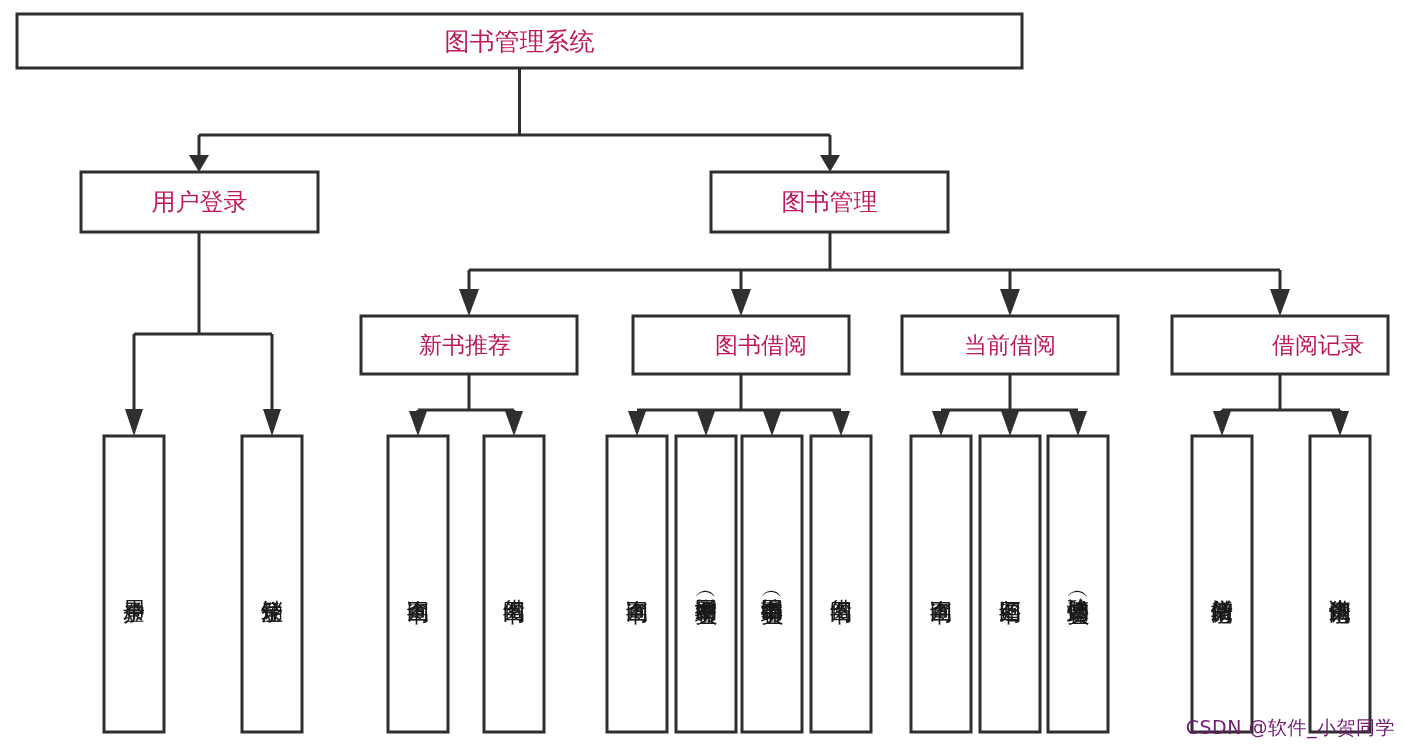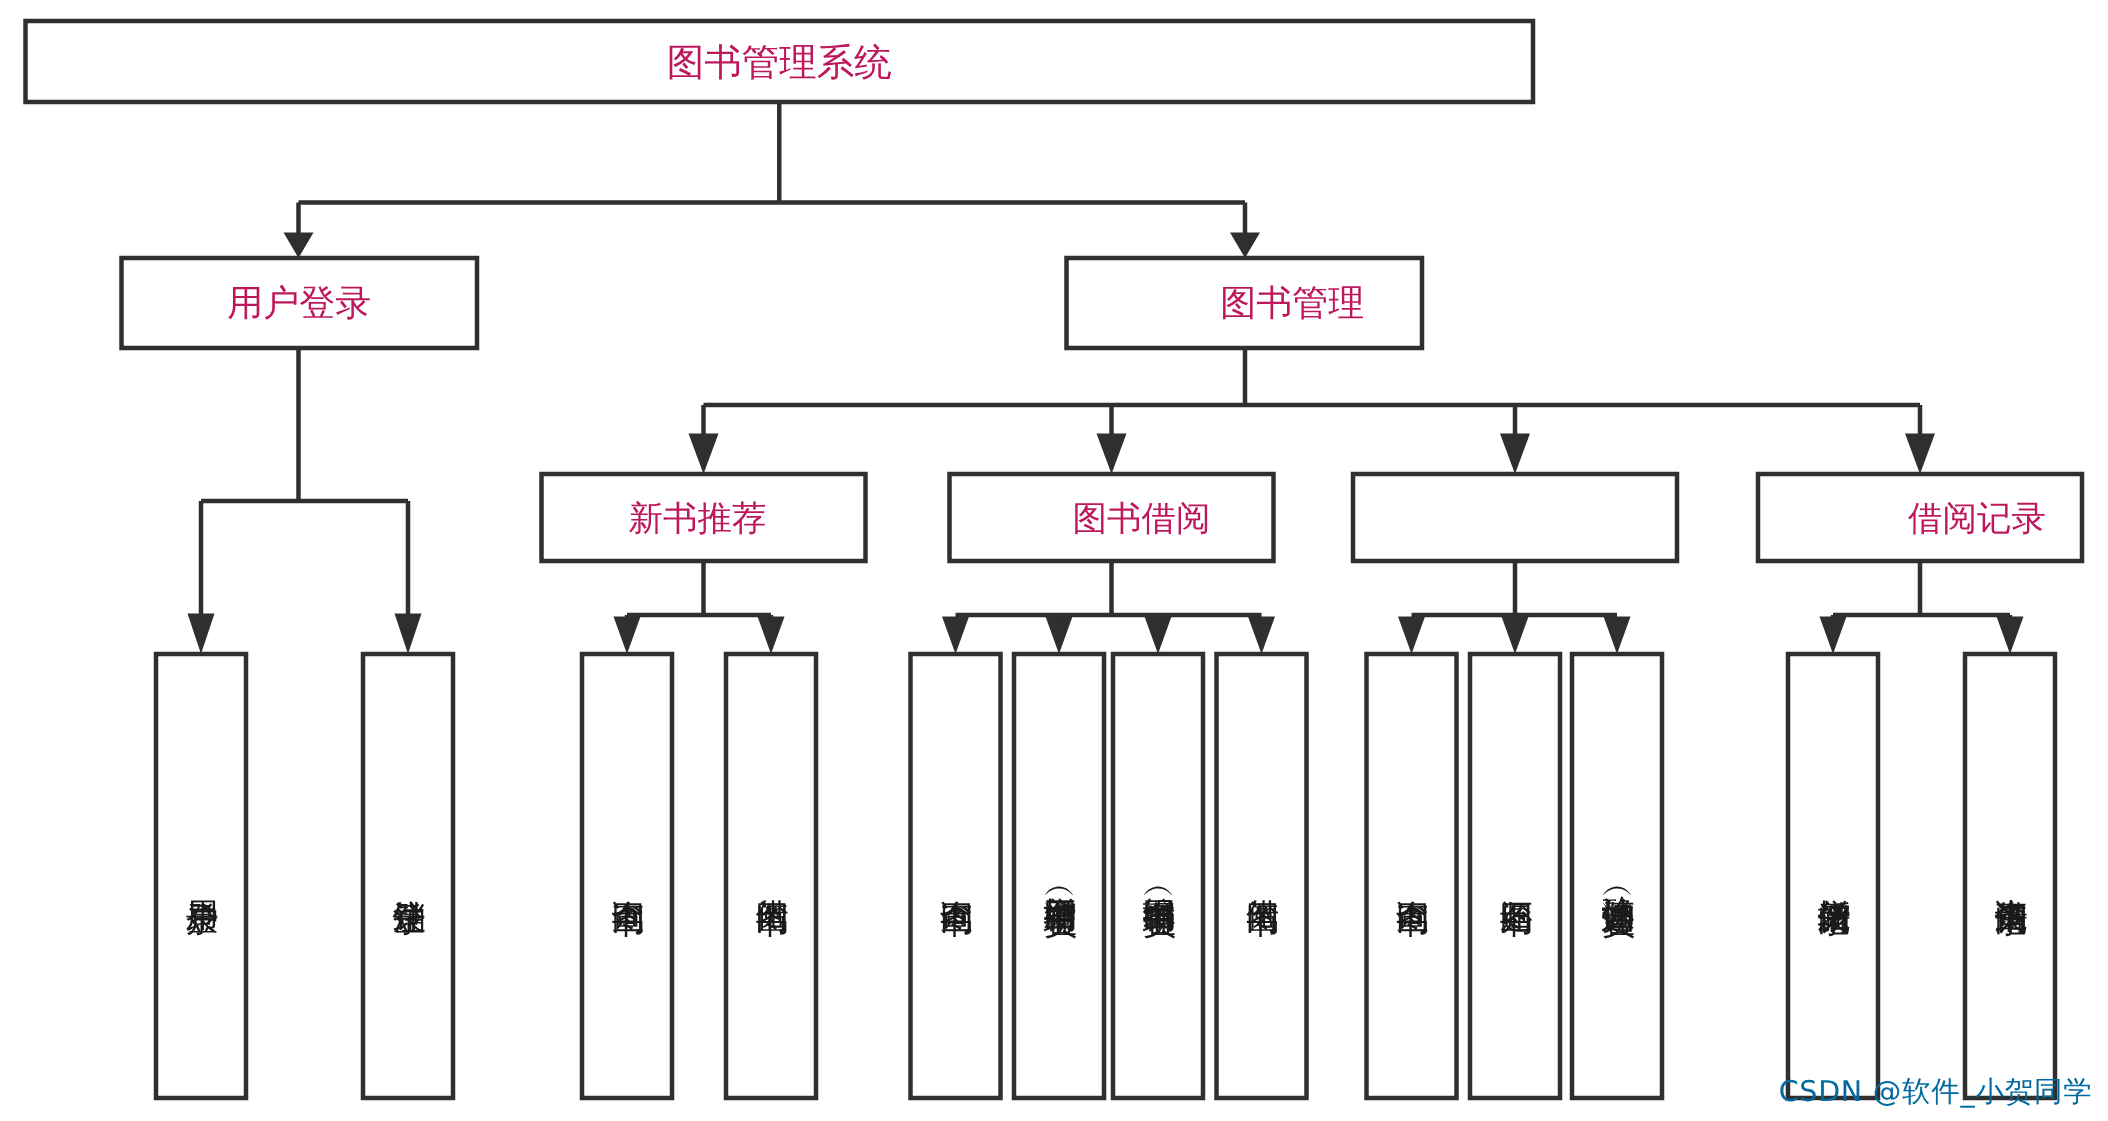--- a/index.html
+++ b/index.html
@@ -74,21 +74,21 @@
     font-family: "DejaVu Sans", "Liberation Sans", sans-serif;
     color: #be185d;
     white-space: nowrap;
   }
   .watermark {
     position: absolute;
     right: 10px;
     bottom: 6px;
     font-family: "DejaVu Sans", "Liberation Sans", sans-serif;
     font-size: 19px;
-    color: #0369a1;
+    color: #701a75;
     letter-spacing: 0.5px;
     white-space: nowrap;
   }
 </style>
 </head>
 <body>
 
 <div id="diagram-root">
 
   <svg class="canvas" viewBox="0 0 1405 747">
@@ -181,30 +181,33 @@
     </g>
   </svg>
 
   <div class="box-label-wrap" style="left:17px; top:14px; width:1005px; height:54px;">
     <span class="box-label" style="font-size:25px;">图书管理系统</span>
   </div>
 
   <div class="box-label-wrap" style="left:81px; top:172px; width:237px; height:60px;">
     <span class="box-label" style="font-size:24px;">用户登录</span>
   </div>
-  <div class="box-label-wrap" style="left:743px; top:172px; width:237px; height:60px;">
+  <div class="box-label-wrap" style="left:711px; top:172px; width:237px; height:60px;">
     <span class="box-label" style="font-size:24px;">图书管理</span>
   </div>
 
   <div class="box-label-wrap" style="left:357px; top:316px; width:216px; height:58px;">
     <span class="box-label" style="font-size:23px;">新书推荐</span>
   </div>
   <div class="box-label-wrap" style="left:633px; top:316px; width:216px; height:58px;">
     <span class="box-label" style="font-size:23px;margin-left:40px;">图书借阅</span>
   </div>
+  <div class="box-label-wrap" style="left:902px; top:316px; width:216px; height:58px;">
+    <span class="box-label" style="font-size:23px;">当前借阅</span>
+  </div>
   <div class="box-label-wrap" style="left:1172px; top:316px; width:216px; height:58px;margin-left:38px;">
     <span class="box-label" style="font-size:23px;">借阅记录</span>
   </div>
 
   <div class="leaf-label-wrap" style="left:104px; top:436px; width:60px; height:296px;">
     <span class="leaf-label">用户登录</span>
   </div>
   <div class="leaf-label-wrap" style="left:242px; top:436px; width:60px; height:296px;">
     <span class="leaf-label">注销登录</span>
   </div>

